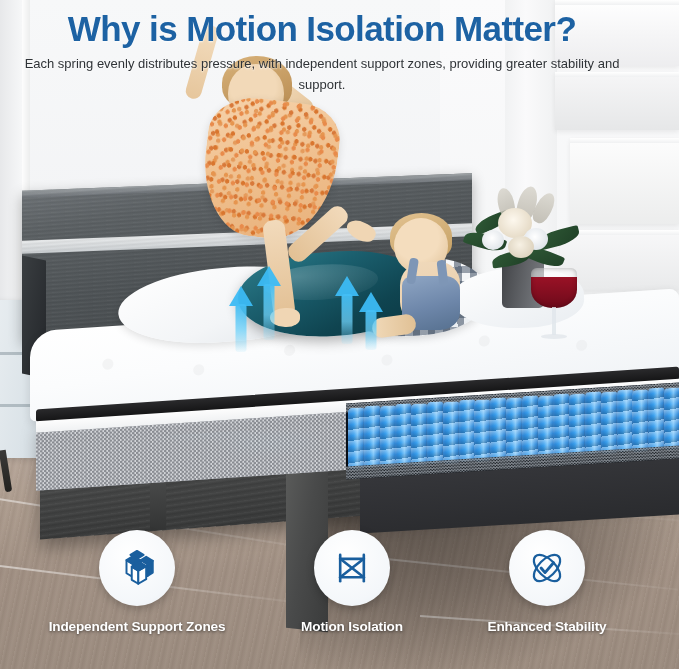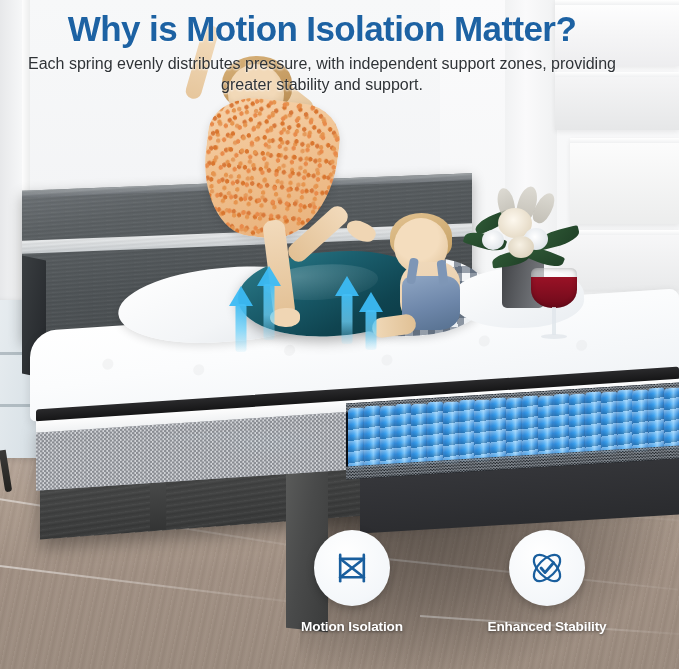--- a/index.html
+++ b/index.html
@@ -374,21 +374,21 @@
   .header {
     position:absolute; left:0; top:0; width:644px; height:100px;
     text-align:center; z-index:30;
   }
   .title {
     font-size:35px; font-weight:bold; color:#1d62a3;
     letter-spacing:-0.6px; line-height:46px; margin-top:6px;
     text-shadow:0 1px 2px rgba(255,255,255,0.8);
   }
   .subtitle {
-    font-size:16px; color:#2f3337; line-height:21px;
+    font-size:13px; color:#2f3337; line-height:21px;
     padding:0 10px; margin-top:1px;
     text-shadow:0 1px 2px rgba(255,255,255,0.9);
   }
 
   
   .features {
     position:absolute; left:0; top:530px; width:679px; height:120px; z-index:40;
   }
   .feature { position:absolute; width:200px; text-align:center; }
   .feature.f1 { left:37px; }
@@ -575,20 +575,39 @@
       <div class="stem" style="top:18px; height:40px;"></div>
   </div>
 
   <div class="header">
     <div class="title">Why is Motion Isolation Matter?</div>
     <div class="subtitle">Each spring evenly distributes pressure, with independent support zones, providing greater stability and support.</div>
   </div>
 
   <div class="features">
 
+    <div class="feature f1">
+      <div class="fcircle">
+        <svg width="42" height="42" viewBox="0 0 64 64">
+          <g fill="none" stroke="#1a5f9e" stroke-width="3" stroke-linejoin="round">
+            <path d="M32 6 L42 12 L32 18 L22 12 Z" fill="#1a5f9e"></path>
+            <path d="M16 20 L26 26 L26 46 L16 40 Z" fill="#ffffff"></path>
+            <path d="M26 26 L36 20 L36 40 L26 46 Z" fill="#1a5f9e"></path>
+            <path d="M16 20 L26 14 L36 20 L26 26 Z" fill="#1a5f9e"></path>
+            <path d="M38 20 L48 26 L48 44 L38 38 Z" fill="#ffffff"></path>
+            <path d="M48 26 L56 21 L56 39 L48 44 Z" fill="#1a5f9e"></path>
+            <path d="M38 20 L46 15 L56 21 L48 26 Z" fill="#1a5f9e"></path>
+            <path d="M24 30 L34 36 L34 56 L24 50 Z" fill="#ffffff"></path>
+            <path d="M34 36 L46 29 L46 49 L34 56 Z" fill="#ffffff"></path>
+            <path d="M24 30 L36 23 L46 29 L34 36 Z" fill="#1a5f9e"></path>
+          </g>
+        </svg>
+      </div>
+      <div class="flabel">Independent Support Zones</div>
+    </div>
 
     <div class="feature f3">
       <div class="fcircle">
         <svg width="42" height="42" viewBox="0 0 64 64">
           <g fill="none" stroke="#1a5f9e" stroke-width="3.4" stroke-linecap="round">
             <ellipse cx="32" cy="32" rx="13" ry="25" transform="rotate(45 32 32)"></ellipse>
             <ellipse cx="32" cy="32" rx="13" ry="25" transform="rotate(-45 32 32)"></ellipse>
             <polyline points="23,32 29,39 42,24" stroke-width="4.4" stroke-linejoin="round"></polyline>
           </g>
         </svg>

